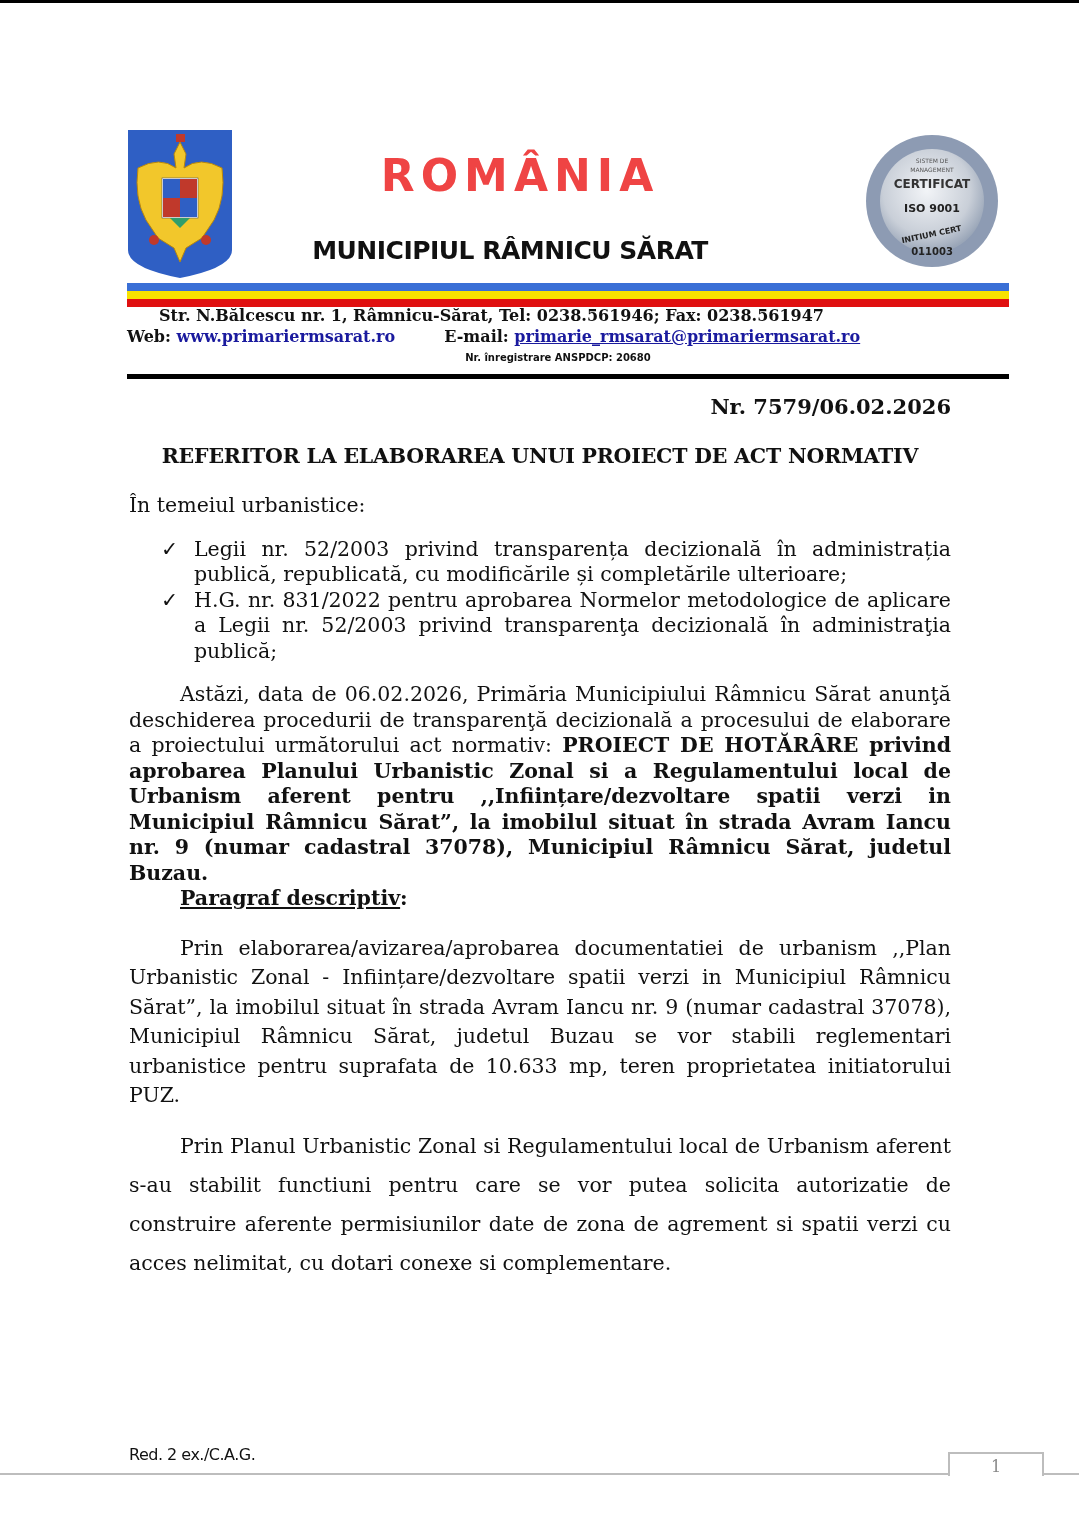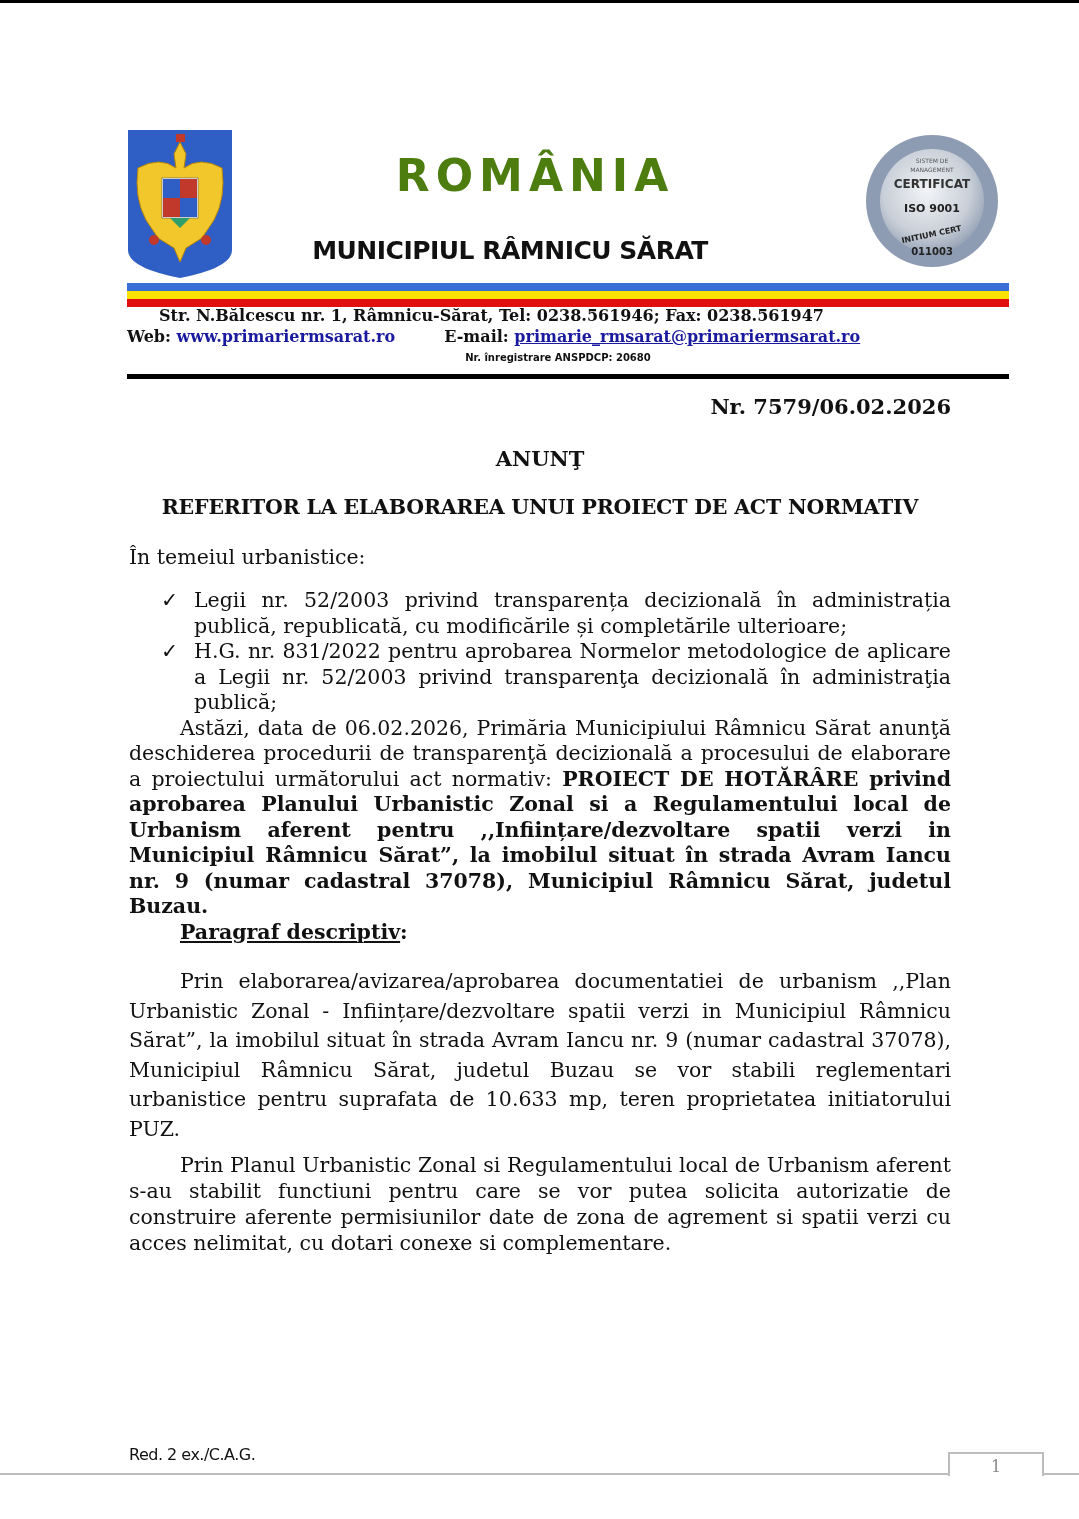--- a/index.html
+++ b/index.html
@@ -1,20 +1,20 @@
 <!DOCTYPE html>
 <html><head>
 <meta charset="utf-8">
 <style>
   html, body { margin: 0; padding: 0; background: #ffffff; }
   body { width: 1079px; height: 1519px; position: relative; overflow: hidden; font-family: "DejaVu Serif", serif; color: #111; }
   .topbar { position: absolute; left: 0; top: 0; width: 1079px; height: 3px; background: #000; }
   .coat { position: absolute; left: 126px; top: 128px; width: 108px; height: 152px; }
   .cert { position: absolute; left: 864px; top: 133px; width: 136px; height: 136px; }
-  .country { position: absolute; left: 315px; top: 150px; width: 440px; text-align: center; font-family: "DejaVu Sans", sans-serif; font-weight: bold; font-size: 44px; letter-spacing: 6px; color: #4d7c0f; }
+  .country { position: absolute; left: 300px; top: 150px; width: 440px; text-align: center; font-family: "DejaVu Sans", sans-serif; font-weight: bold; font-size: 44px; letter-spacing: 6px; color: #ef4444; }
   .muni { position: absolute; left: 290px; top: 230px; width: 440px; text-align: center; font-family: "DejaVu Sans", sans-serif; font-weight: bold; font-size: 25px; color: #111; letter-spacing: -0.5px; margin-top: 6px; }
   .stripes { position: absolute; left: 127px; top: 283px; width: 882px; }
   .stripe { height: 8px; }
   .s-blue { background: #3a6fd6; }
   .s-yellow { background: #f7e200; }
   .s-red { background: #e01010; }
   .contact { position: absolute; left: 127px; top: 305px; width: 882px; font-family: "DejaVu Serif", serif; font-weight: bold; font-size: 16px; line-height: 21px; color: #111; }
   .contact .l1 { padding-left: 32px; }
   .contact .l3 { text-align: center; font-family: "DejaVu Sans", sans-serif; font-size: 10px; padding-right: 20px; }
   .contact a { color: #1a1a9e; text-decoration: none; }
@@ -23,26 +23,26 @@
   .rule { position: absolute; left: 127px; top: 374px; width: 882px; height: 5px; background: #000; }
   .content { position: absolute; left: 129px; top: 390px; width: 822px; font-family: "DejaVu Serif", serif; font-size: 20.5px; line-height: 25.5px; color: #111; }
   .nr { font-weight: bold; font-size: 21px; margin-top: 4px; text-align: right; }
   .title { font-weight: bold; text-align: center; margin-top: 26px; font-size: 21px; }
   .subtitle { font-weight: bold; text-align: center; margin-top: 24px; font-size: 20.5px; letter-spacing: -0.2px; }
   .intro { margin-top: 24px; }
   ul.refs { list-style: none; padding: 0; margin: 18px 0 0 0; }
   ul.refs li { position: relative; padding-left: 65px; text-align: justify; }
   ul.refs li .check { position: absolute; left: 32px; top: 0; }
   p { margin: 0; text-align: justify; }
-  .p1 { text-indent: 51px; }
+  .p1 { margin-top: 18px; text-indent: 51px; }
   .p1 b { font-weight: bold; }
   .para-head { margin-top: 0; padding-left: 51px; font-weight: bold; }
   .para-head span.u { text-decoration: underline; }
   .p2 { margin-top: 22px; text-indent: 51px; line-height: 29.5px; }
-  .p3 { margin-top: 8px; text-indent: 51px; line-height: 26px; }
+  .p3 { margin-top: 16px; text-indent: 51px; line-height: 39px; }
   .footer-note { position: absolute; left: 129px; top: 1445px; font-family: "DejaVu Sans", sans-serif; font-size: 16px; color: #111; letter-spacing: -0.5px; }
   .footer-line { position: absolute; left: 0; top: 1473px; width: 1079px; height: 2px; background: #bdbdbd; }
   .page-tab { position: absolute; left: 948px; top: 1452px; width: 92px; height: 22px; border: 2px solid #bdbdbd; border-bottom: none; background: #fff; text-align: center; font-family: "DejaVu Serif", serif; font-size: 16px; color: #888; line-height: 26px; }
 </style>
 </head>
 <body>
 
 <div class="topbar"></div>
 
 <svg class="coat" viewBox="0 0 108 152">
@@ -95,21 +95,20 @@
     <span>E-mail:</span>
     <a class="email">primarie_rmsarat@primariermsarat.ro</a>
   </div>
   <div class="l3">Nr. înregistrare ANSPDCP: 20680</div>
 </div>
 
 <div class="rule"></div>
 
 <div class="content">
   <div class="nr">Nr. 7579/06.02.2026</div>
-  <div class="title">ANUNŢ</div>
   <div class="subtitle">REFERITOR LA ELABORAREA UNUI PROIECT DE ACT NORMATIV</div>
   <div class="intro">În temeiul urbanistice:</div>
   <ul class="refs">
     <li>
       <span class="check">✓</span>
       <span>Legii nr. 52/2003 privind transparența decizională în administrația publică, republicată, cu modificările și completările ulterioare;</span>
     </li>
     <li>
       <span class="check">✓</span>
       <span>H.G. nr. 831/2022 pentru aprobarea Normelor metodologice de aplicare  a Legii nr. 52/2003 privind transparenţa decizională  în administraţia publică;</span>

